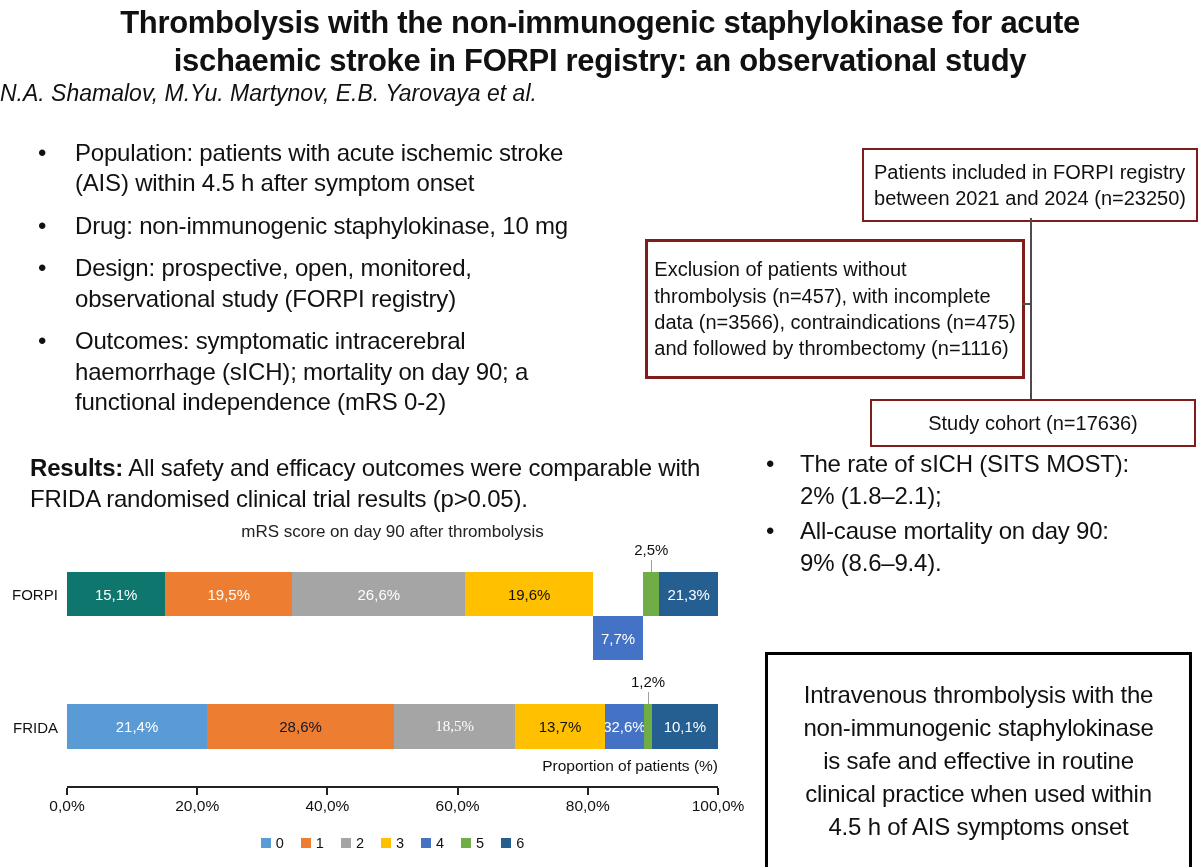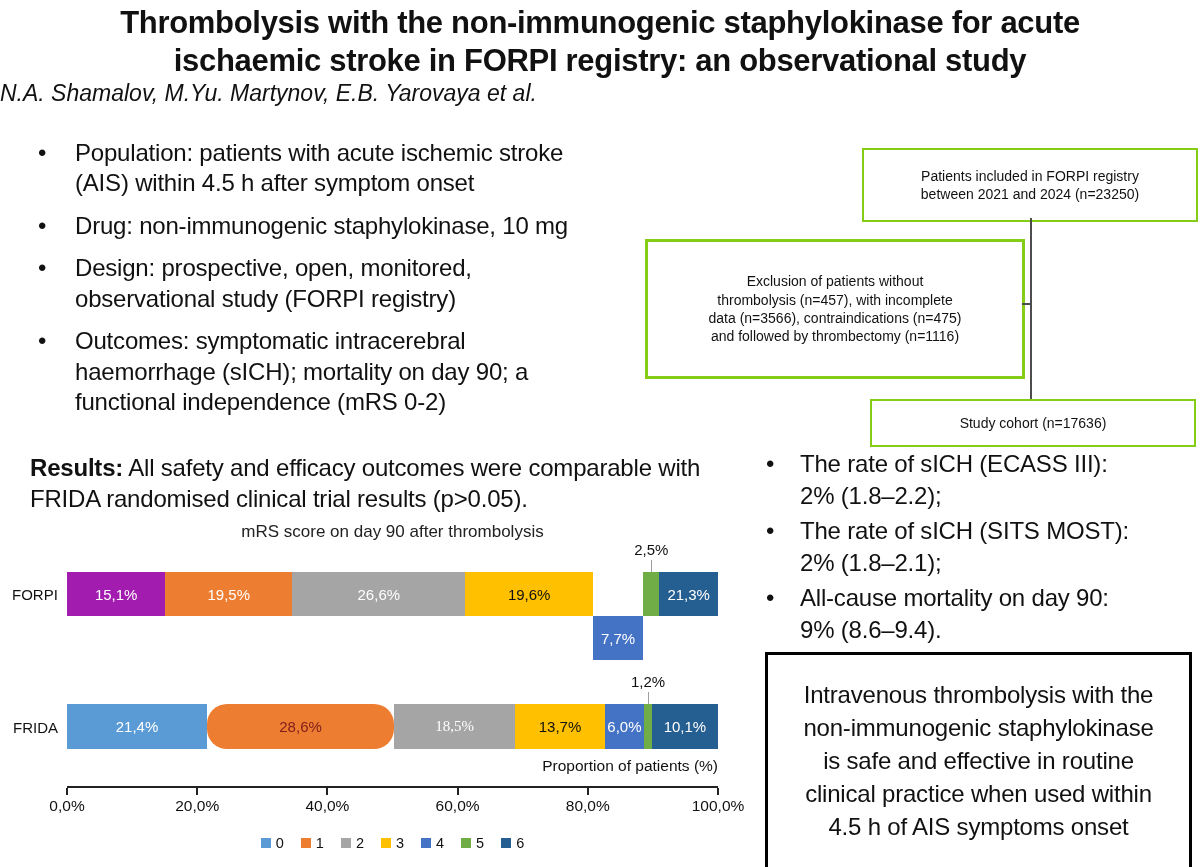--- a/index.html
+++ b/index.html
@@ -12,23 +12,23 @@
   .authors { position:absolute; top:80px; left:0; width:100%; text-align:left;
              font-style:italic; font-size:23px; }
 
   
   .study-bullets { position:absolute; left:28px; top:138px; width:618px; list-style:none;
                    margin:0; padding:0; font-size:24px; line-height:1.27; letter-spacing:-0.2px; }
   .study-bullets li { position:relative; padding-left:47px; margin-bottom:12px; white-space:pre-line; }
   .study-bullets li::before { content:"\2022"; position:absolute; left:10px; top:0; }
 
   
-  .flow-box { position:absolute; background:#fff; border:2px solid #84cc16; display:flex;
-              align-items:center; justify-content:center; text-align:center;
-              font-size:14px; line-height:1.32; white-space:pre-line; }
+  .flow-box { position:absolute; background:#fff; border:2px solid #7f1d1d; display:flex;
+              align-items:center; justify-content:center; 
+              font-size:20px; line-height:1.32; white-space:pre-line; }
   #box-top    { left:862px; top:148px; width:332px; height:70px; }
   #box-excl   { left:645px; top:239px; width:374px; height:134px; border-width:3px; }
   #box-cohort { left:870px; top:399px; width:322px; height:44px; }
   .connector-v { position:absolute; left:1030px; top:218px; width:2px; height:181px; background:#4d4d4d; }
   .connector-h { position:absolute; left:1022px; top:303px; width:9px; height:2px; background:#4d4d4d; }
 
   
   .results { position:absolute; left:30px; top:452px; width:705px; font-size:24px;
              line-height:1.3; letter-spacing:-0.2px; }
   .results .lbl { font-weight:bold; }
@@ -101,37 +101,37 @@
   <div class="connector-h"></div>
 
   <div class="results"><span class="lbl">Results:</span><span> All safety and efficacy outcomes  were comparable with FRIDA randomised  clinical trial results  (p&gt;0.05).</span></div>
 
   <div class="plot">
     <div class="chart-title">mRS score on day 90 after thrombolysis</div>
 
     <div class="callout" id="callout-forpi" style="left: 89.75%;">2,5%</div>
     <div class="leader" id="leader-forpi" style="left: 89.75%;"></div>
     <div class="bar" id="bar-forpi">
-        <div class="seg" style="left: 0%; width: 15.1%; background: #a21caf; color: rgb(255, 255, 255);">15,1%</div>
+        <div class="seg" style="left: 0%; width: 15.1%; background: #0f766e; color: rgb(255, 255, 255);">15,1%</div>
         <div class="seg" style="left: 15.1%; width: 19.5%; background: rgb(237, 125, 49); color: rgb(255, 255, 255);">19,5%</div>
         <div class="seg" style="left: 34.6%; width: 26.6%; background: rgb(165, 165, 165); color: rgb(255, 255, 255);">26,6%</div>
         <div class="seg" style="left: 61.2%; width: 19.6%; background: rgb(255, 192, 0); color: rgb(17, 17, 17);">19,6%</div>
         <div class="seg" style="left: 80.8%; width: 7.7%; background: rgb(68, 114, 196); color: rgb(255, 255, 255); margin-top: 44px;">7,7%</div>
         <div class="seg" style="left: 88.5%; width: 2.5%; background: rgb(112, 173, 71);"></div>
         <div class="seg" style="left: 91%; width: 9%; background: rgb(37, 94, 145); color: rgb(255, 255, 255);">21,3%</div>
       </div>
 
     <div class="callout" id="callout-frida" style="left: 89.2462%;">1,2%</div>
     <div class="leader" id="leader-frida" style="left: 89.2462%;"></div>
     <div class="bar" id="bar-frida">
         <div class="seg" style="left: 0%; width: 21.5075%; background: rgb(91, 155, 213); color: rgb(255, 255, 255);">21,4%</div>
-        <div class="seg" style="left: 21.5075%; width: 28.7437%; background: rgb(237, 125, 49); color: #7f1d1d; border-radius: 20px;">28,6%</div>
+        <div class="seg" style="left: 21.5075%; width: 28.7437%; background: rgb(237, 125, 49); color: #0f172a;">28,6%</div>
         <div class="seg" style="left: 50.2513%; width: 18.593%; background: rgb(165, 165, 165); color: rgb(255, 255, 255); font-family: Liberation Serif, serif;">18,5%</div>
         <div class="seg" style="left: 68.8442%; width: 13.7688%; background: rgb(255, 192, 0); color: rgb(17, 17, 17);">13,7%</div>
-        <div class="seg" style="left: 82.6131%; width: 6.03015%; background: rgb(68, 114, 196); color: rgb(255, 255, 255);">6,0%</div>
+        <div class="seg" style="left: 82.6131%; width: 6.03015%; background: rgb(68, 114, 196); color: rgb(255, 255, 255);">32,6%</div>
         <div class="seg" style="left: 88.6432%; width: 1.20603%; background: rgb(112, 173, 71);"></div>
         <div class="seg" style="left: 89.8492%; width: 10.1508%; background: rgb(37, 94, 145); color: rgb(255, 255, 255);">10,1%</div>
       </div>
 
     <div class="xlabel">Proportion of patients (%)</div>
     <div class="axis" id="axis">
         <div class="tick" style="left: 0%;"></div>
         <div class="tick" style="left: 20%;"></div>
         <div class="tick" style="left: 40%;"></div>
         <div class="tick" style="left: 60%;"></div>
@@ -173,22 +173,20 @@
       <div class="tick-label" style="left: 40%;">40,0%</div>
       <div class="tick-label" style="left: 60%;">60,0%</div>
       <div class="tick-label" style="left: 80%;">80,0%</div>
       <div class="tick-label" style="left: 100%;">100,0%</div>
     </div>
 
   <div class="cat-label" id="cat-forpi">FORPI</div>
   <div class="cat-label" id="cat-frida">FRIDA</div>
 
   <ul class="findings" id="findings-bullets">
-      <li>The rate of sICH (ECASS III):
-2% (1.8–2.2);</li>
       <li>The rate of sICH (SITS MOST):
 2% (1.8–2.1);</li>
       <li>All-cause mortality on day 90:
 9% (8.6–9.4).</li>
     </ul>
 
   <div class="conclusion">Intravenous thrombolysis  with the
 non-immunogenic  staphylokinase
 is safe and effective in routine
 clinical practice when  used within

